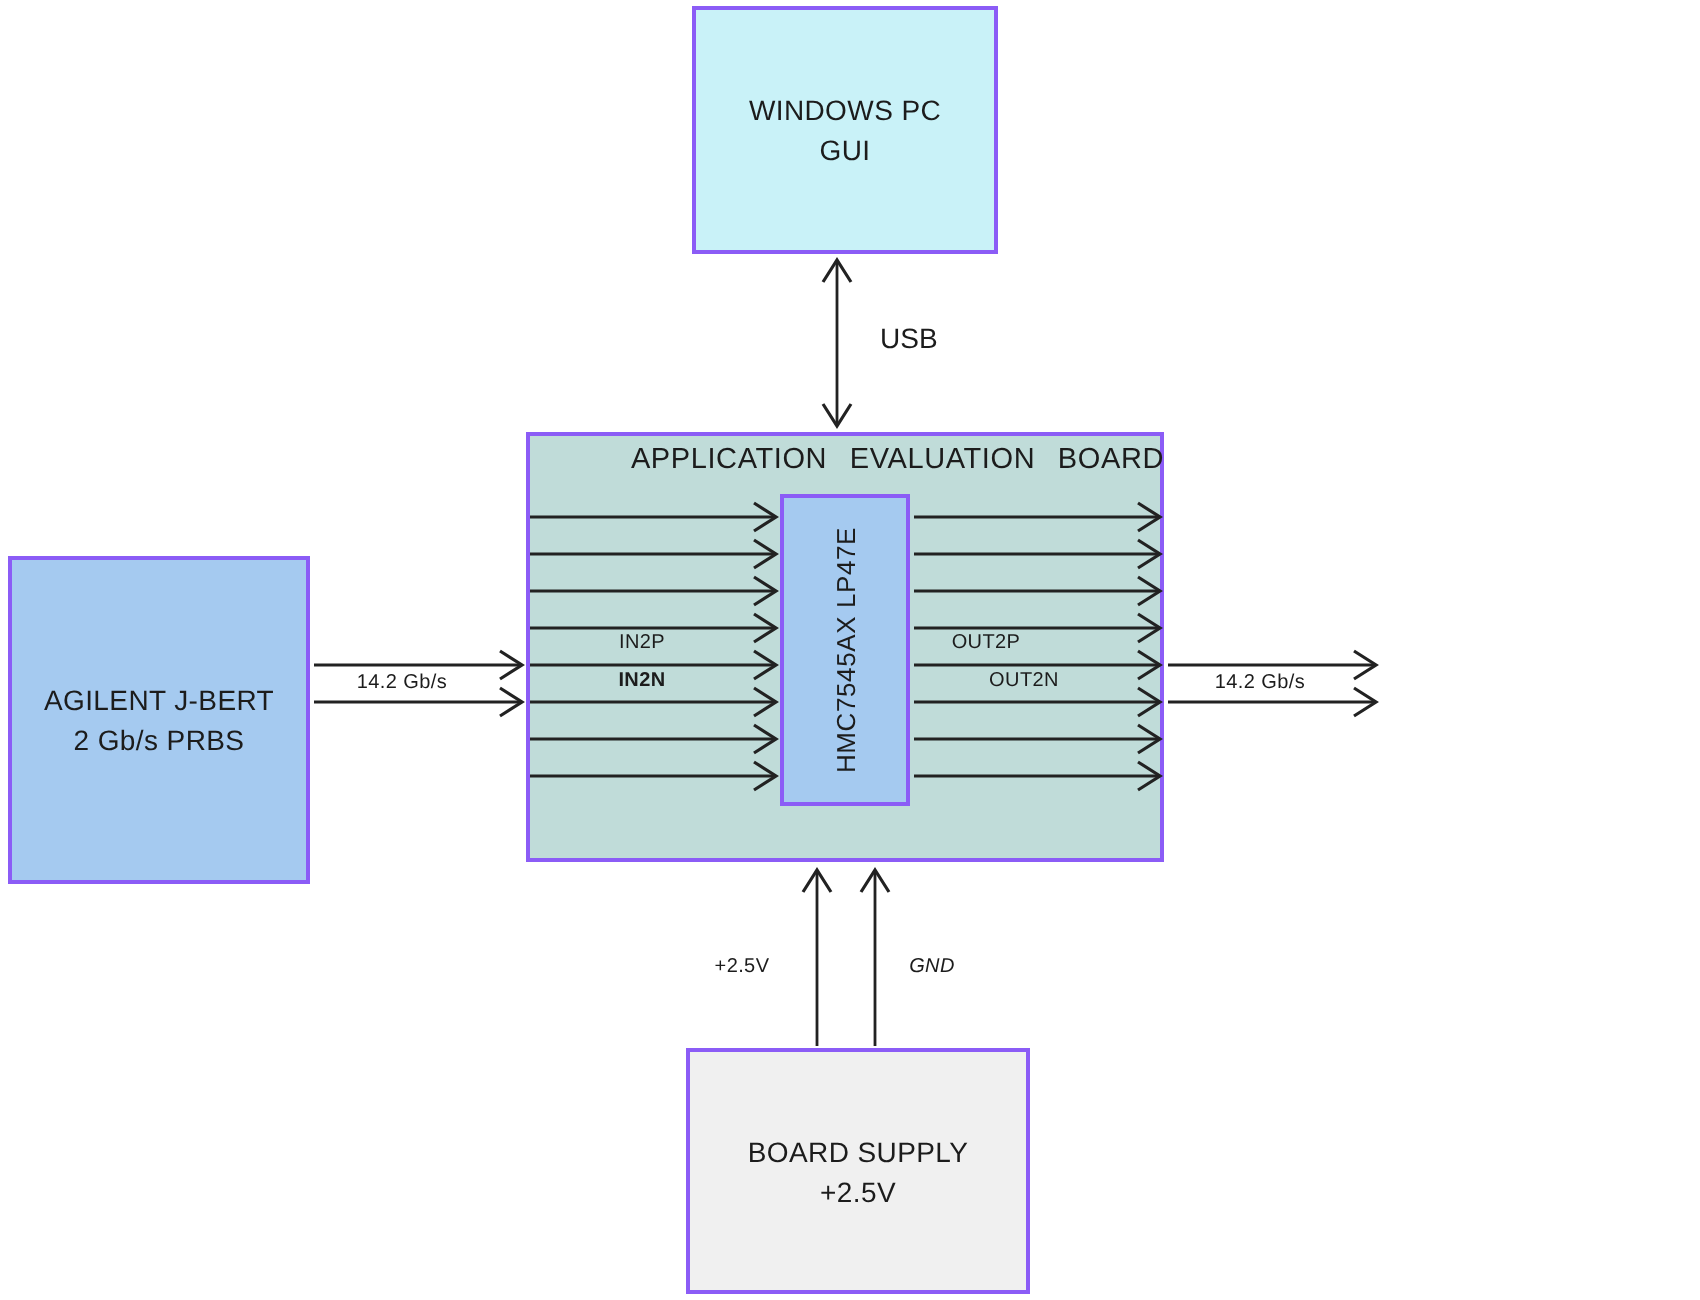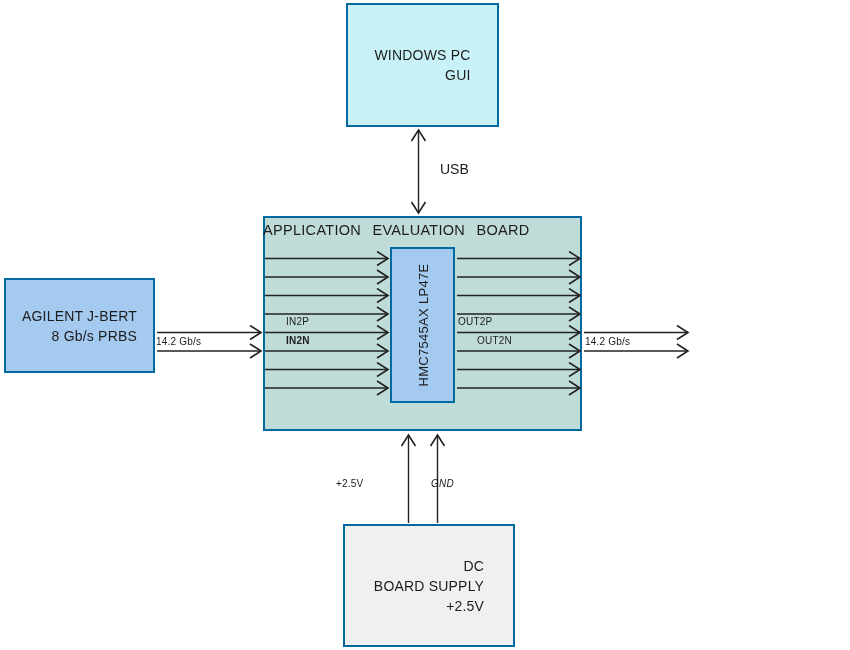--- a/index.html
+++ b/index.html
@@ -1,43 +1,43 @@
 <!DOCTYPE html>
 <html><head>
 <meta charset="utf-8">
 <style>
   html,body { margin:0; padding:0; background:#ffffff; }
   .canvas {
     position:relative; width:850px; height:650px; background:#ffffff;
     font-family:"Liberation Sans", sans-serif; color:#1c1c1c; overflow:hidden;
   }
   .box {
-    position:absolute; box-sizing:border-box; border:2px solid #0369a1;
-    display:flex; align-items:center; justify-content:center; text-align:right;
+    position:absolute; box-sizing:border-box; border:2px solid #8b5cf6;
+    display:flex; align-items:center; justify-content:center; text-align:center;
   }
   .box-text { font-size:14px; line-height:20px; letter-spacing:0.2px; }
   .pc        { left:346px; top:3px;   width:153px; height:124px; background:#c9f2f8; z-index:3; }
   .board     { left:263px; top:216px; width:319px; height:215px; background:#c0dcd9; z-index:1;
                align-items:flex-start; }
   .chip      { left:390px; top:247px; width:65px;  height:156px; background:#a5caf0; z-index:3; }
-  .generator { left:4px;   top:278px; width:151px; height:95px; background:#a5caf0; z-index:3; }
+  .generator { left:4px;   top:278px; width:151px; height:164px; background:#a5caf0; z-index:3; }
   .scope     { left:690px; top:280px; width:138px; height:122px; background:#cdcde9; z-index:3; }
   .power     { left:343px; top:524px; width:172px; height:123px; background:#f0f0f0; z-index:3; }
   .wires { position:absolute; left:0; top:0; z-index:2; }
   .board-title {
-    position:absolute; left:263px; top:222px; width:319px; text-align:left;
+    position:absolute; left:263px; top:222px; width:319px; text-align:right;
     font-size:14.5px; letter-spacing:0.3px; word-spacing:7px; z-index:2;
   }
   .wide-words { word-spacing:5px; }
   .chip-label {
     position:absolute; left:50%; top:50%;
     transform:translate(-50%,-50%) rotate(-90deg);
     white-space:nowrap; font-size:13px; letter-spacing:0.3px;
   }
-  .lbl { position:absolute; z-index:4; text-align:left; }
+  .lbl { position:absolute; z-index:4; text-align:center; }
   .lbl-sm { font-size:10px; letter-spacing:0.2px; }
   .usb-lbl    { left:440px; top:161px; font-size:14px; }
   .in2p-lbl   { left:286px; top:316px; width:70px; }
   .in2n-lbl   { left:286px; top:335px; width:70px;font-weight:bold; }
   .out2p-lbl  { left:458px; top:316px; width:70px; }
   .out2n-lbl  { left:477px; top:335px; width:70px; }
   .rate-l-lbl { left:156px; top:336px; width:90px; }
   .rate-r-lbl { left:585px; top:336px; width:90px; }
   .supply-lbl { left:336px; top:478px; width:70px; }
   .gnd-lbl    { left:431px; top:478px; width:70px;font-style:italic; }
@@ -96,28 +96,27 @@
   <div class="box board"></div>
   <div class="board-title">APPLICATION EVALUATION BOARD</div>
 
   <div class="box chip">
     <div class="chip-label">HMC7545AX LP47E</div>
   </div>
 
   <div class="box generator">
     <div class="box-text">
       <div>AGILENT J-BERT</div>
-      <div>8 Gb/s PRBS</div>
+      <div>2 Gb/s PRBS</div>
     </div>
   </div>
 
 
   <div class="box power">
     <div class="box-text">
-      <div>DC</div>
       <div>BOARD SUPPLY</div>
       <div>+2.5V</div>
     </div>
   </div>
 
   <div class="lbl usb-lbl">USB</div>
   <div class="lbl lbl-sm rate-l-lbl">14.2 Gb/s</div>
   <div class="lbl lbl-sm rate-r-lbl">14.2 Gb/s</div>
   <div class="lbl lbl-sm in2p-lbl">IN2P</div>
   <div class="lbl lbl-sm in2n-lbl">IN2N</div>

